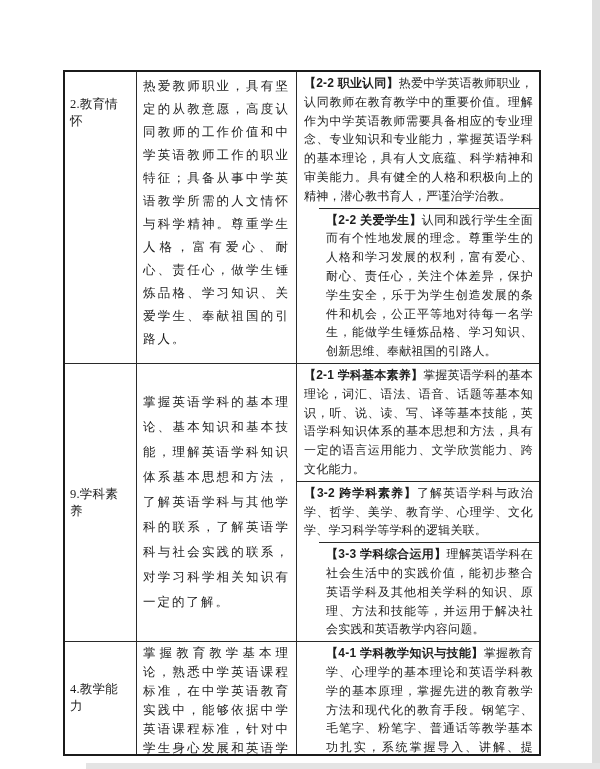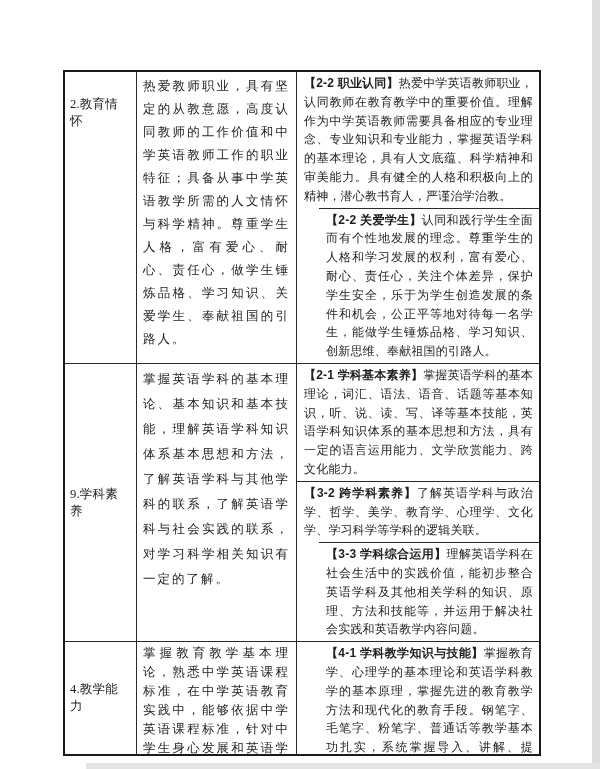--- a/index.html
+++ b/index.html
@@ -34,21 +34,21 @@
   .summary-cell{
     flex:0 0 160px;width:160px;box-sizing:border-box;
     border-right:1px solid #2a2a2a;
     overflow:hidden;display:flex;flex-direction:column;
   }
   .summary-cell p{
     margin:0;padding:3px 6px;
     font-size:12.5px;text-align:justify;letter-spacing:2px;
   }
   .sum-r2 p{line-height:23px;}
-  .sum-r3{}
+  .sum-r3{justify-content:center;}
   .sum-r3 p{line-height:25px;}
   .sum-r4 p{line-height:19px;padding-top:2px;}
 
   .detail-col{flex:1;display:flex;flex-direction:column;overflow:hidden;}
   .detail-item{
     margin:0;padding:2px 6px 2px 7px;
     font-size:12px;line-height:18.8px;text-align:justify;
     letter-spacing:0.2px;overflow:hidden;
   }
   .detail-item + .detail-item{border-top:1px solid #2a2a2a;}

